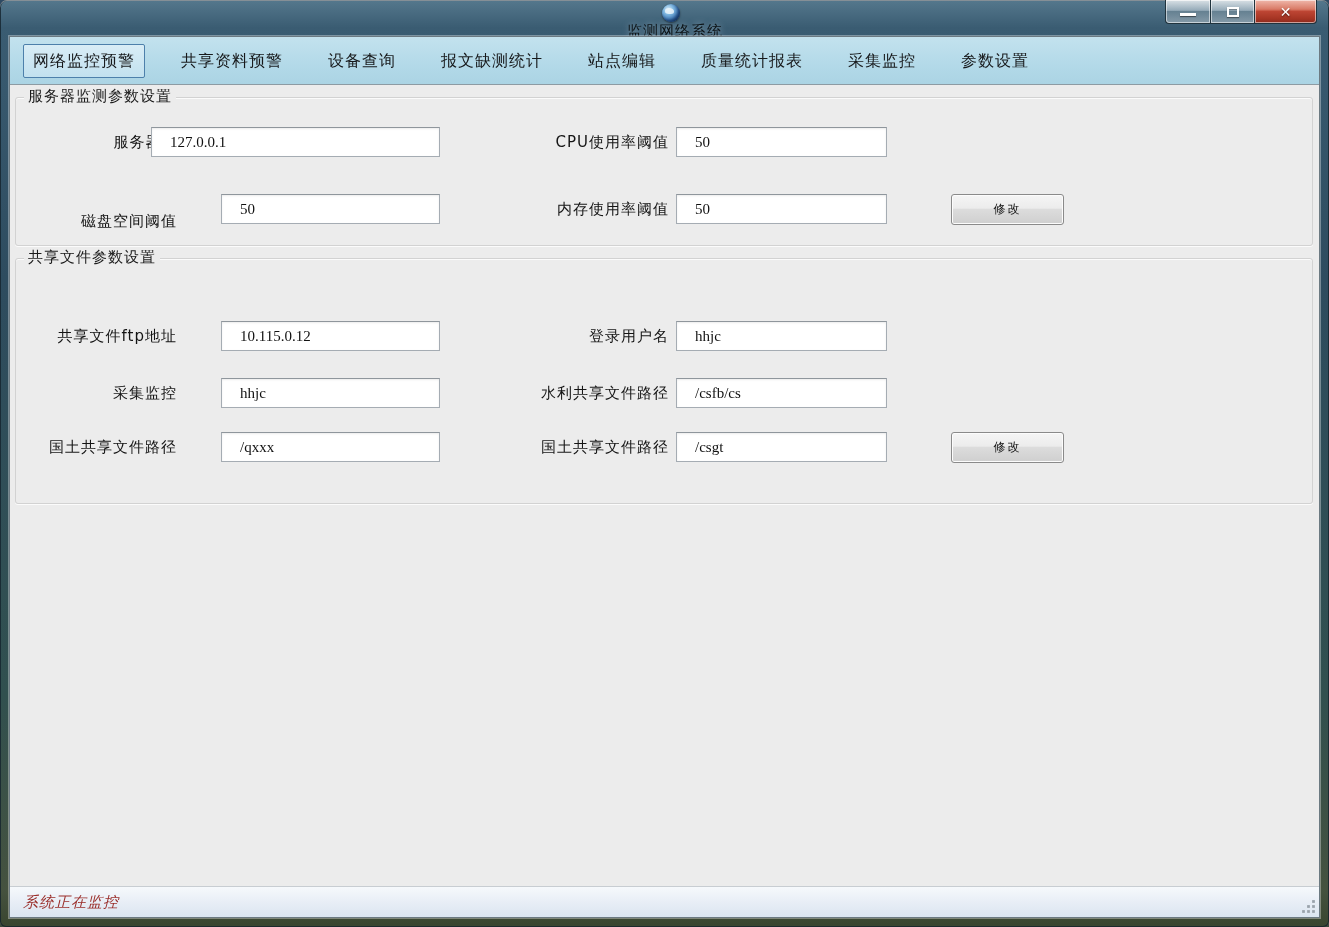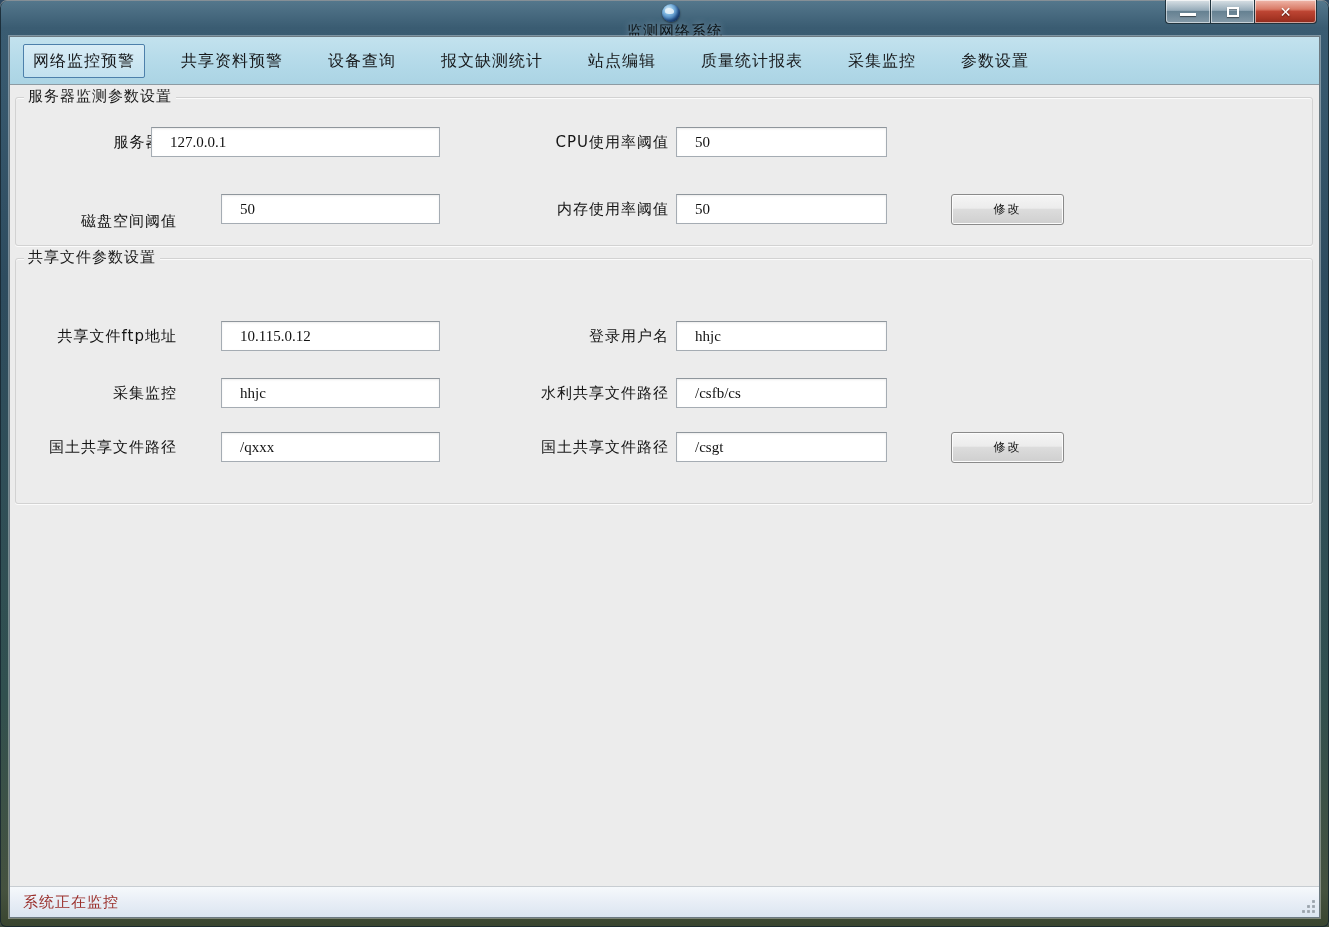--- a/index.html
+++ b/index.html
@@ -123,21 +123,21 @@
     font-size: 12px; color: #151515; letter-spacing: 2px; cursor: default;
   }
 
   
   .statusbar {
     position: absolute; left: 0; right: 0; bottom: 0; height: 31px;
     border-top: 1px solid #c8cdd2;
     background: linear-gradient(180deg, #f6f9fc 0%, #e8eef6 50%, #dbe5f0 100%);
     display: flex; align-items: center; padding-left: 13px;
   }
-  .status-text { font-size: 15px; color: #9a2e2a; letter-spacing: 1px; }
+  .status-text { font-size: 15px; color: #9a2e2a; letter-spacing: 1px; font-style: italic; }
   .resize-grip {
     position: absolute; right: 4px; bottom: 4px; width: 14px; height: 14px; cursor: nwse-resize;
   }
   .resize-grip i {
     position: absolute; width: 3px; height: 3px; background: #98a2ac; box-shadow: inset 0 0 1px #fff;
   }
   .resize-grip i:nth-child(1) { right: 0; bottom: 0; }
   .resize-grip i:nth-child(2) { right: 5px; bottom: 0; }
   .resize-grip i:nth-child(3) { right: 10px; bottom: 0; }
   .resize-grip i:nth-child(4) { right: 0; bottom: 5px; }

